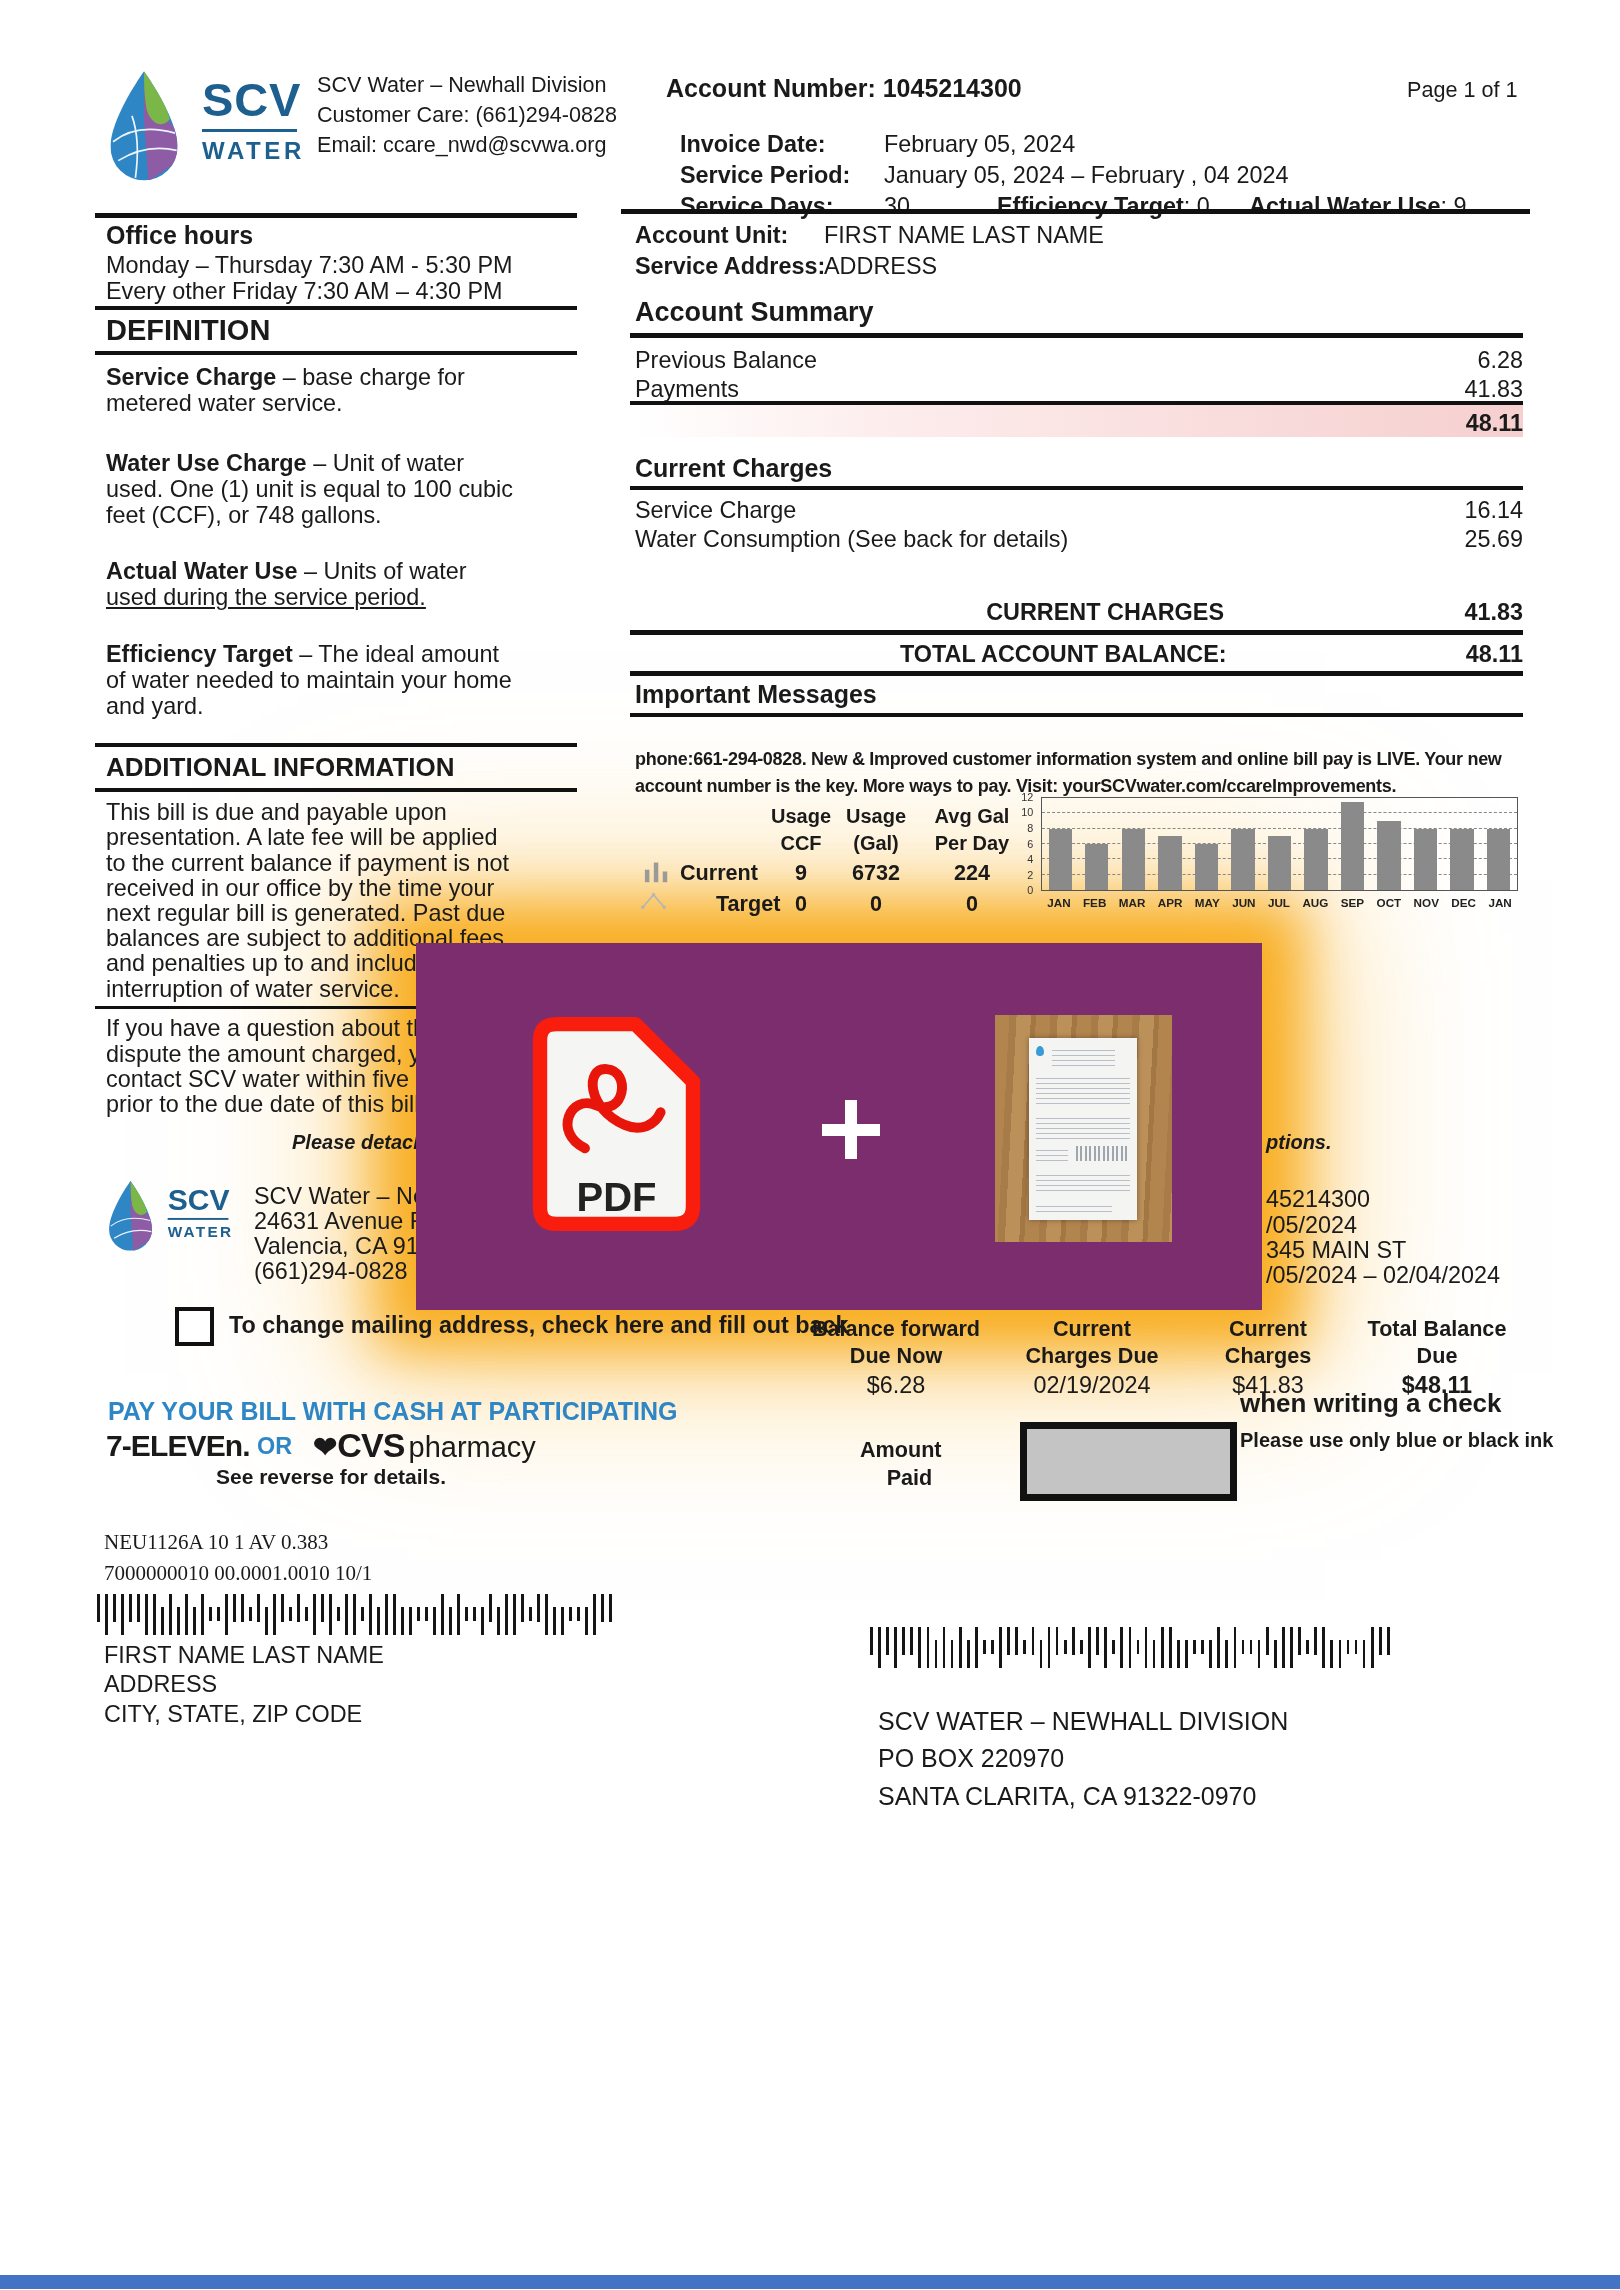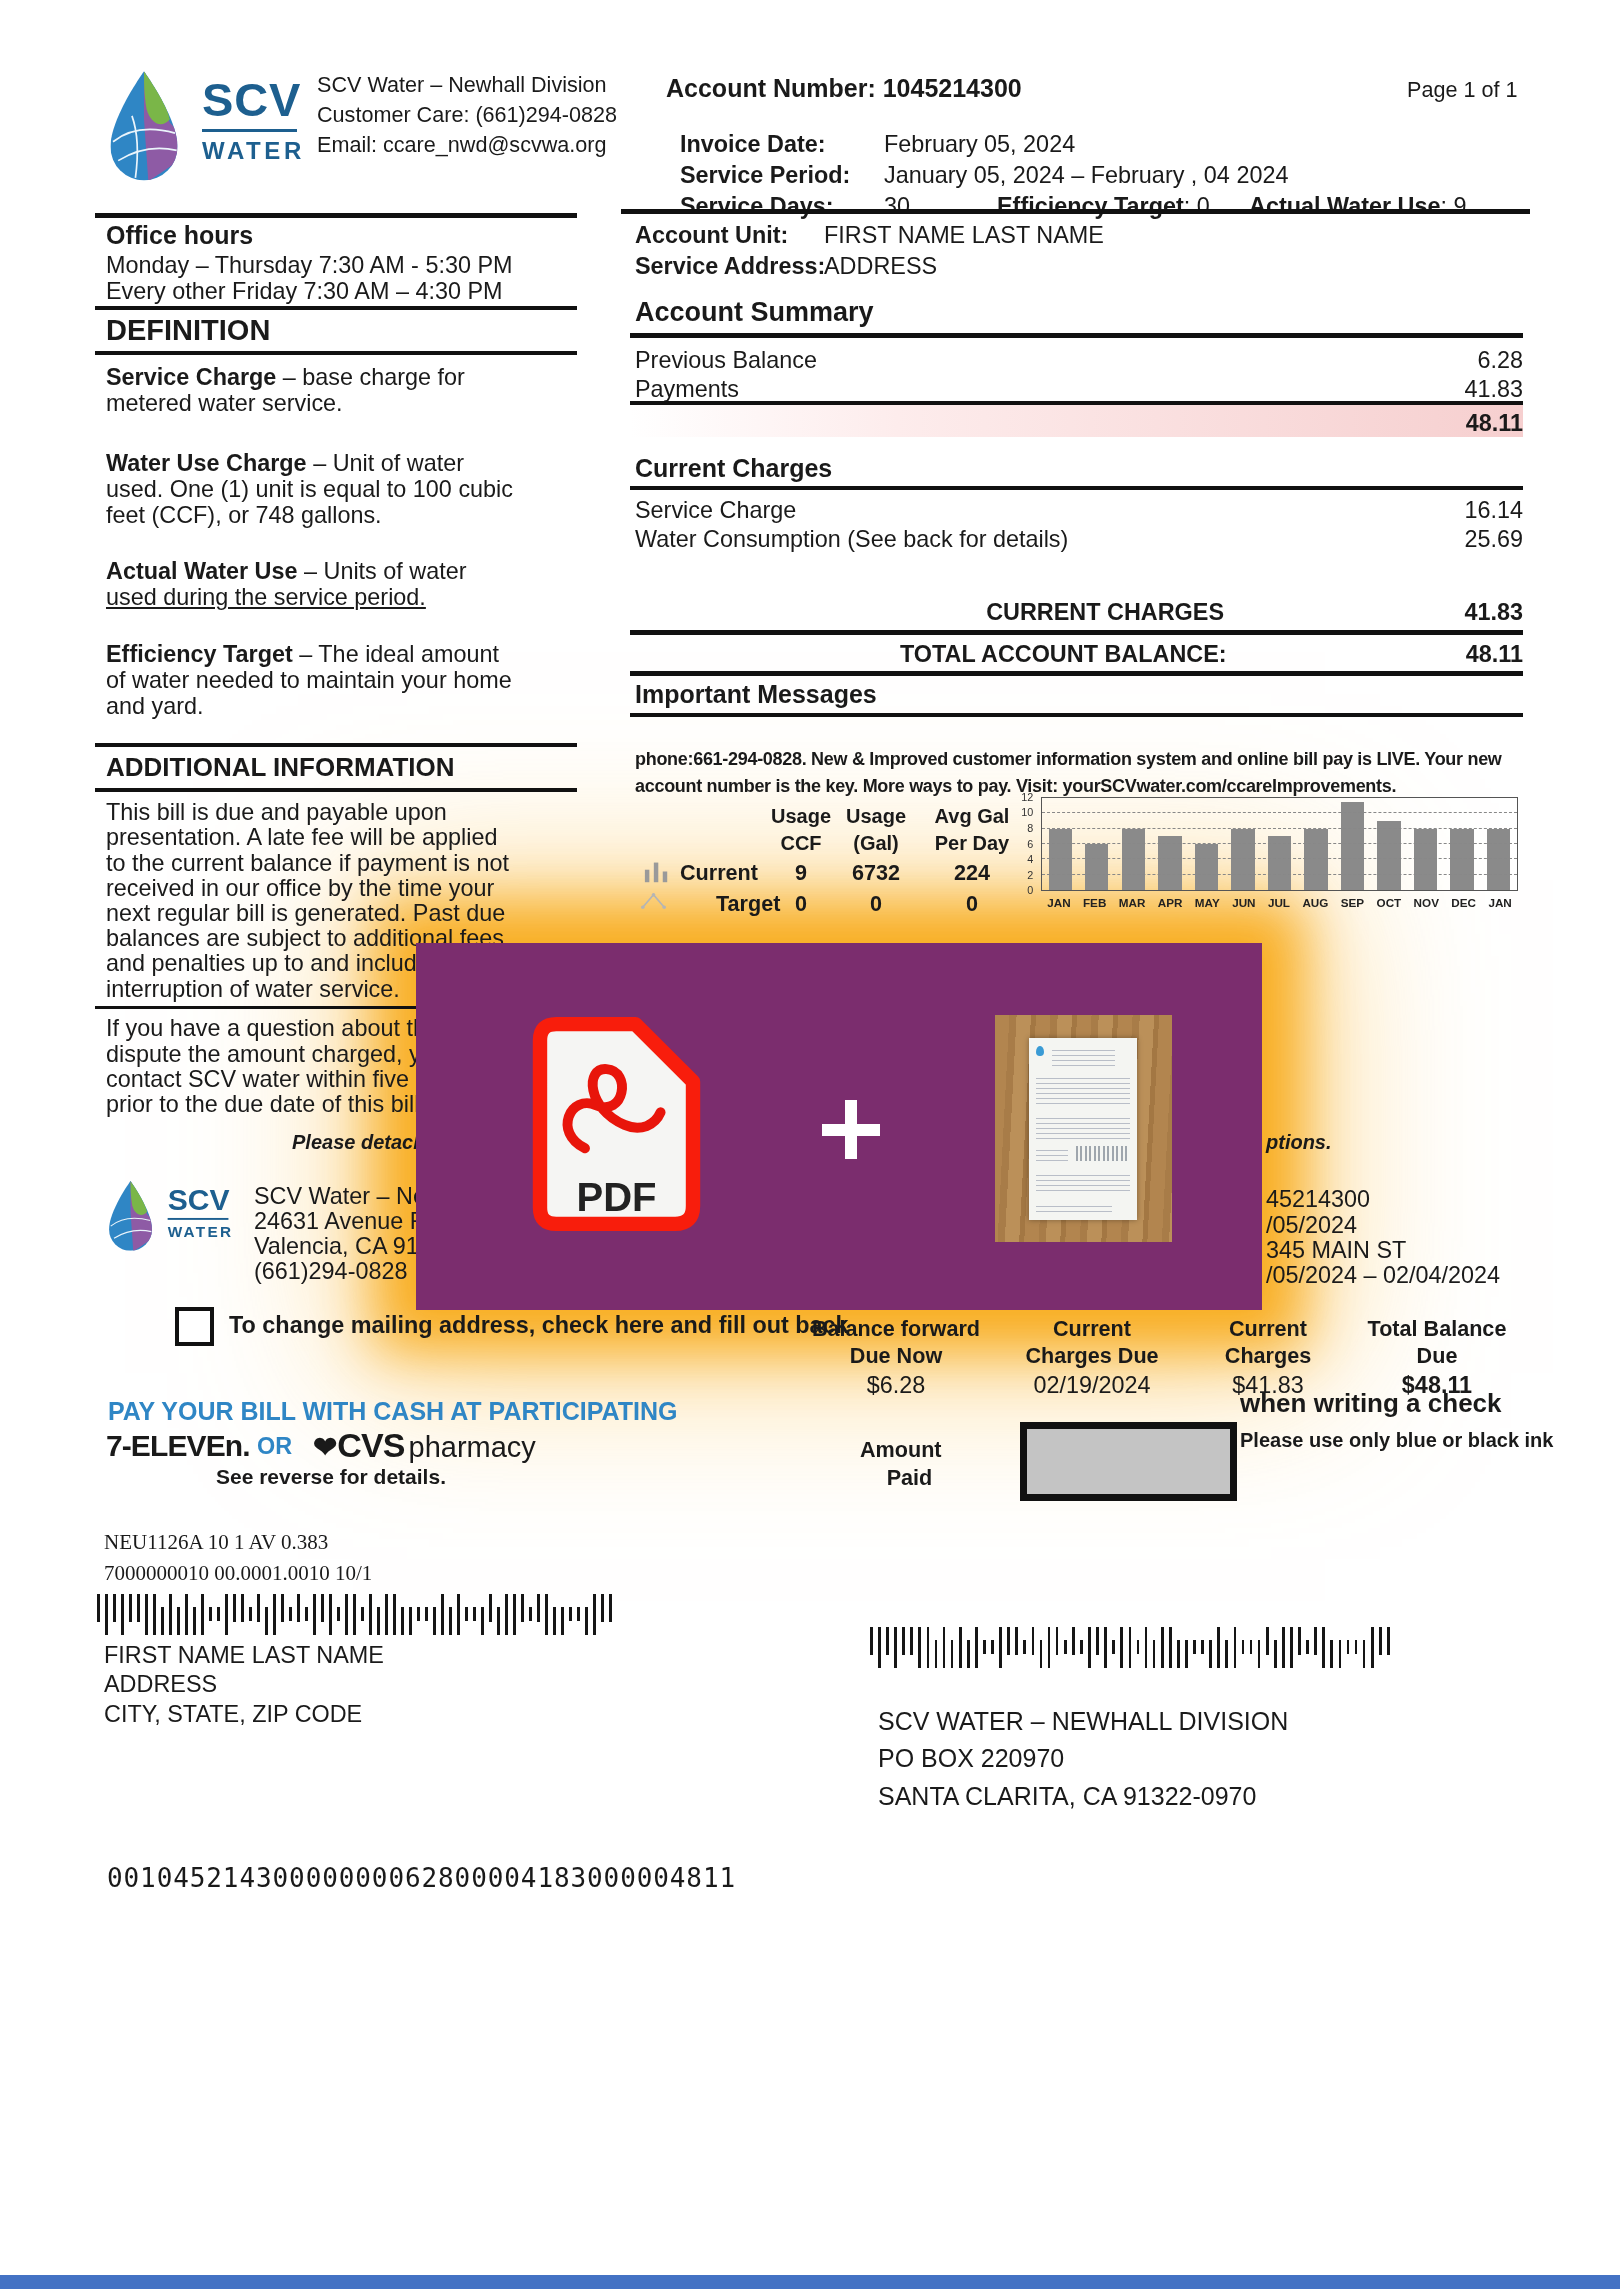--- a/index.html
+++ b/index.html
@@ -448,21 +448,20 @@
       <div class="ib t"></div>
       <div class="ib d"></div>
       <div class="ib f"></div>
       <div class="ib a"></div>
       <div class="ib a"></div>
     </div>
   <div class="abs t28 nw" style="left:878px;top:1707px;font-weight:normal;">SCV WATER – NEWHALL DIVISION</div>
   <div class="abs t28 nw" style="left:878px;top:1744px;font-weight:normal;">PO BOX 220970</div>
   <div class="abs t28 nw" style="left:878px;top:1782px;font-weight:normal;">SANTA CLARITA, CA 91322-0970</div>
 
-  <div class="abs mono nw" style="left:107px;top:1863px;font-size:26px;letter-spacing:0.9px;">00104521430000000062800004183000004811</div>
 
   <div class="abs" style="left:0;top:2275px;width:1620px;height:13.5px;background:#4472c4;"></div>
 
   <div class="abs" style="left:416px;top:943px;width:846px;height:367px;background:#7b2d6e;">
     <svg width="171" height="218" viewBox="0 0 95 121" style="position:absolute;left:115px;top:72px;">
       <path d="M14,5 H58 L90,37 V106 Q90,116 80,116 H14 Q5,116 5,107 V14 Q5,5 14,5 Z" fill="#f5f5f3" stroke="#f81d0c" stroke-width="8" stroke-linejoin="round"></path>
       <path d="M30,74 C12,65 22,44 36,50 C52,57 56,31 42,30 C30,29 31,52 52,61 C61,65 69,61 72,54" fill="none" stroke="#e8150b" stroke-width="5.5" stroke-linecap="round"></path>
     </svg>
     <div class="abs b" style="left:115px;top:232px;width:171px;text-align:center;font-size:40px;color:#222;">PDF</div>
 

